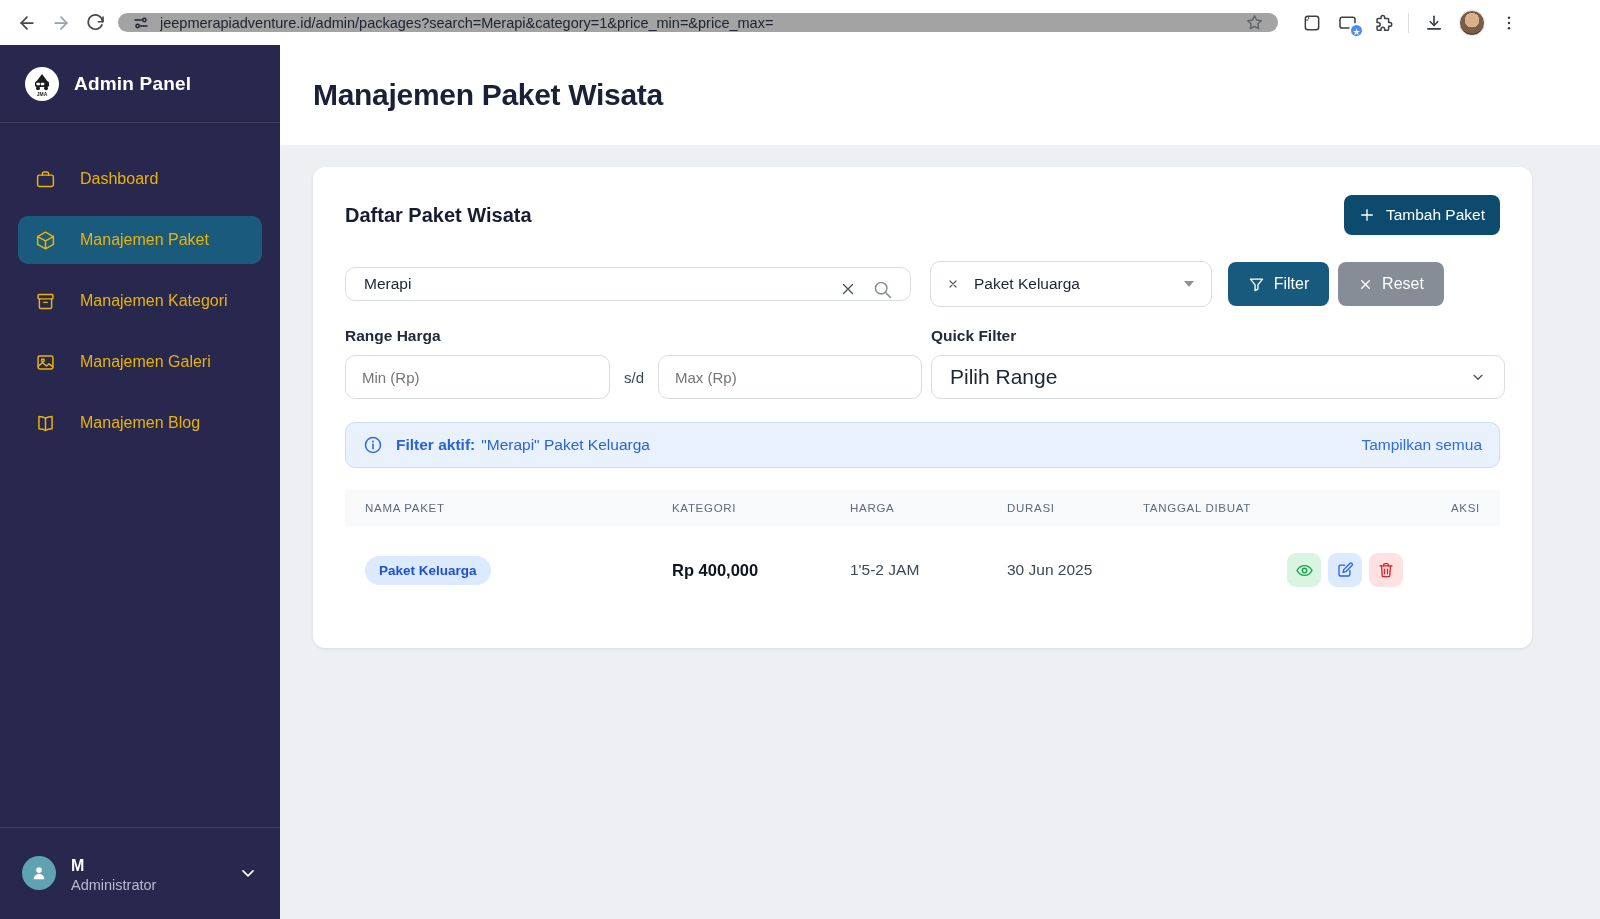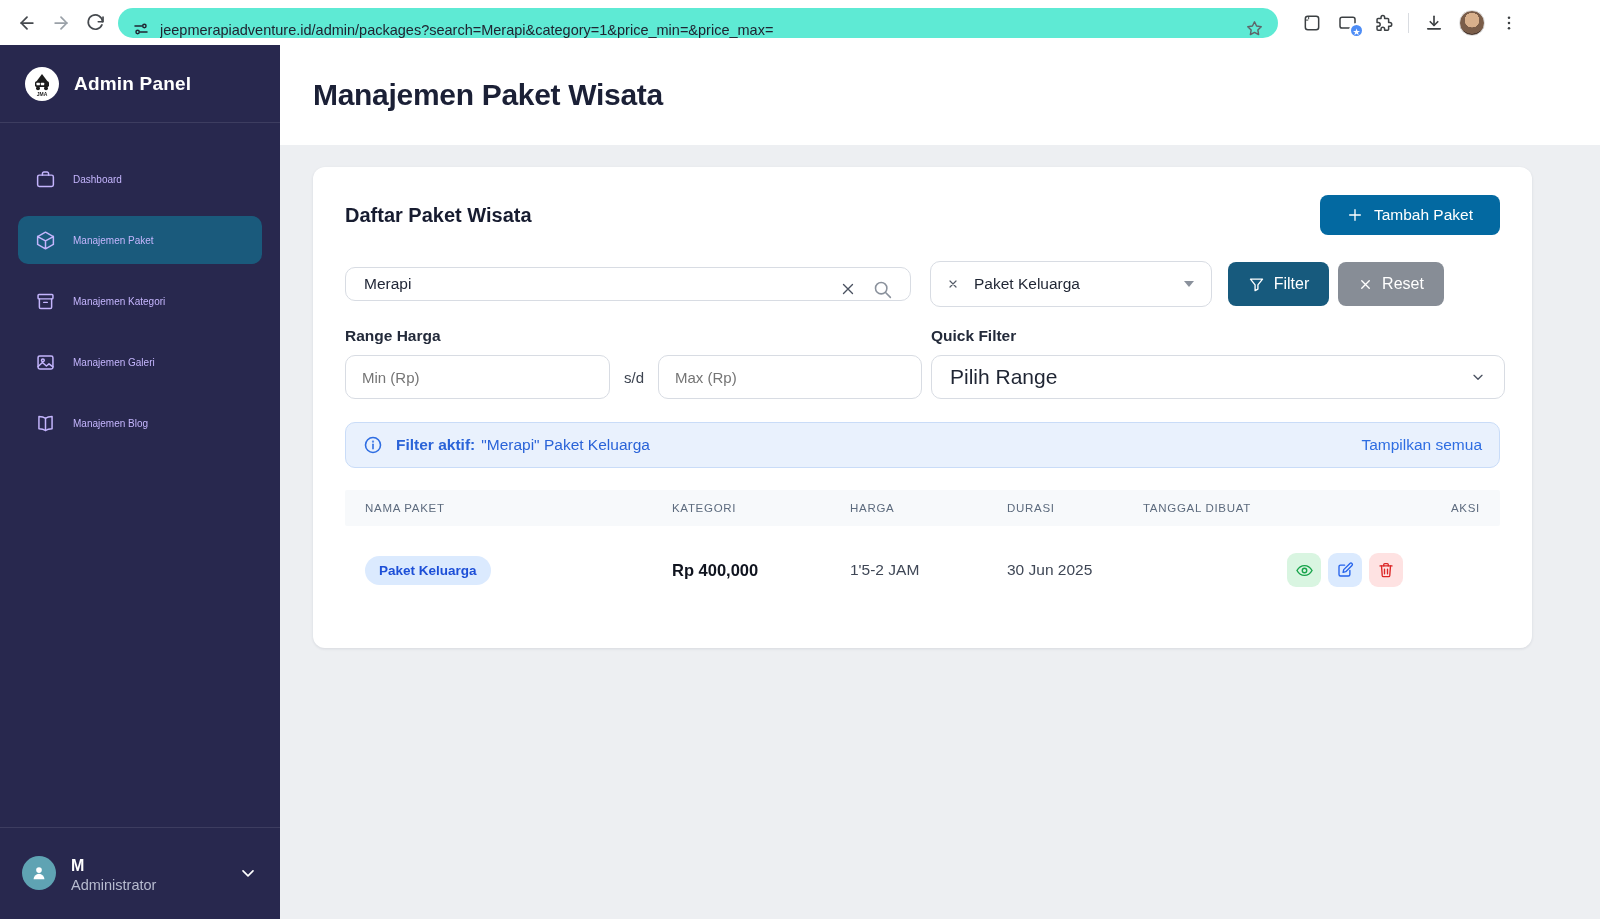--- a/index.html
+++ b/index.html
@@ -14,23 +14,23 @@
   svg { display:block; }
 
   
   .chrome {
     position:absolute; top:0; left:0; width:1600px; height:45px;
     background:#ffffff; display:flex; align-items:center; padding:0 10px;
   }
   .chrome .nav-btn { width:34px; height:34px; display:flex; align-items:center; justify-content:center; color:#45494e; border-radius:50%; flex:none; }
   .chrome .nav-btn.fwd { color:#9aa1a8; }
   .omnibox {
-    flex:none; width:1160px; height:30px; margin:0 10px 0 6px;
-    background:#5eead4; border-radius:17px;
-    display:flex; align-items:flex-end; padding:0 14px; color:#202532;
+    flex:none; width:1160px; height:19px; margin:0 10px 0 6px;
+    background:#a3a3a3; border-radius:17px;
+    display:flex; align-items:center; padding:0 14px; color:#202532;
   }
   .omnibox .url { font-size:14.5px; margin-left:10px; white-space:nowrap; overflow:hidden; flex:1; }
   .omnibox .star { color:#5f6368; margin-left:8px; }
   .chrome-right { display:flex; align-items:center; gap:15px; margin-left:14px; color:#3c4043; }
   .chrome-divider { width:1px; height:20px; background:#d9dce1; }
   .profile-avatar {
     width:26px; height:26px; border-radius:50%;
     background:radial-gradient(circle at 50% 38%, #d8b08c 0 38%, #7a5d49 39% 70%, #4d3a30 71%);
     border:1px solid #e0e0e0;
   }
@@ -42,22 +42,22 @@
   
   .sidebar {
     position:absolute; top:45px; left:0; width:280px; height:874px;
     background:#28284e; display:flex; flex-direction:column; color:#fff;
   }
   .sb-header { height:78px; flex:none; display:flex; align-items:center; gap:15px; padding:0 25px; border-bottom:1px solid rgba(255,255,255,.10); }
   .sb-logo { width:34px; height:34px; border-radius:50%; background:#fff; display:flex; align-items:center; justify-content:center; flex:none; }
   .sb-title { font-size:19px; font-weight:bold; letter-spacing:.2px; }
   .sb-menu { padding:32px 18px 0; flex:1; }
   .sb-item {
-    height:48px; display:flex; align-items:center; gap:17px; padding:0 17px;
-    border-radius:10px; font-size:10px; color:#c4b5fd; margin-bottom:13px; cursor:pointer;
+    height:48px; display:flex; align-items:center; gap:24px; padding:0 17px;
+    border-radius:10px; font-size:16px; color:#eab308; margin-bottom:13px; cursor:pointer;
   }
   .sb-item.active { background:#1a5a7c; }
   .sb-item .ic { width:21px; height:21px; flex:none; }
   .sb-footer { border-top:1px solid rgba(255,255,255,.10); padding:26px 22px; display:flex; align-items:center; gap:15px; }
   .user-avatar { width:34px; height:34px; border-radius:50%; background:#5fa3b3; display:flex; align-items:center; justify-content:center; flex:none; }
   .user-name { font-size:16px; font-weight:bold; line-height:1.45; }
   .user-role { font-size:14.5px; color:#b7bbcf; }
   .sb-caret { margin-left:auto; color:#fff; }
 
   
@@ -69,22 +69,22 @@
 
   
   .card {
     position:absolute; left:313px; top:167px; width:1219px; height:481px;
     background:#fff; border-radius:12px; box-shadow:0 1px 3px rgba(20,30,60,.10);
     padding:28px 32px;
   }
   .card-head { display:flex; align-items:center; justify-content:space-between; margin-bottom:26px; }
   .card-title { font-size:20px; font-weight:bold; color:#171c30; }
   .btn-add {
-    height:40px; background:#0369a1; color:#fff; border:none; border-radius:8px;
-    font-family:inherit; font-size:15.5px; padding:0 27px; display:flex; align-items:center; gap:11px; cursor:pointer;
+    height:40px; background:#0c4a6e; color:#fff; border:none; border-radius:8px;
+    font-family:inherit; font-size:15.5px; padding:0 15px; display:flex; align-items:center; gap:11px; cursor:pointer;
   }
 
   .filter-row { display:flex; align-items:center; margin-bottom:20px; }
   .search-wrap { position:relative; width:566px; flex:none; }
   .search-input {
     width:100%; height:34px; border:1px solid #d8dce3; border-radius:10px;
     padding:0 86px 0 18px; font-family:inherit; font-size:15.5px; color:#222838; outline:none;
   }
   .search-clear { position:absolute; right:54px; top:13px; color:#4a5160; cursor:pointer; }
   .search-glass { position:absolute; right:18px; top:12px; color:#8a919c; cursor:pointer; }

